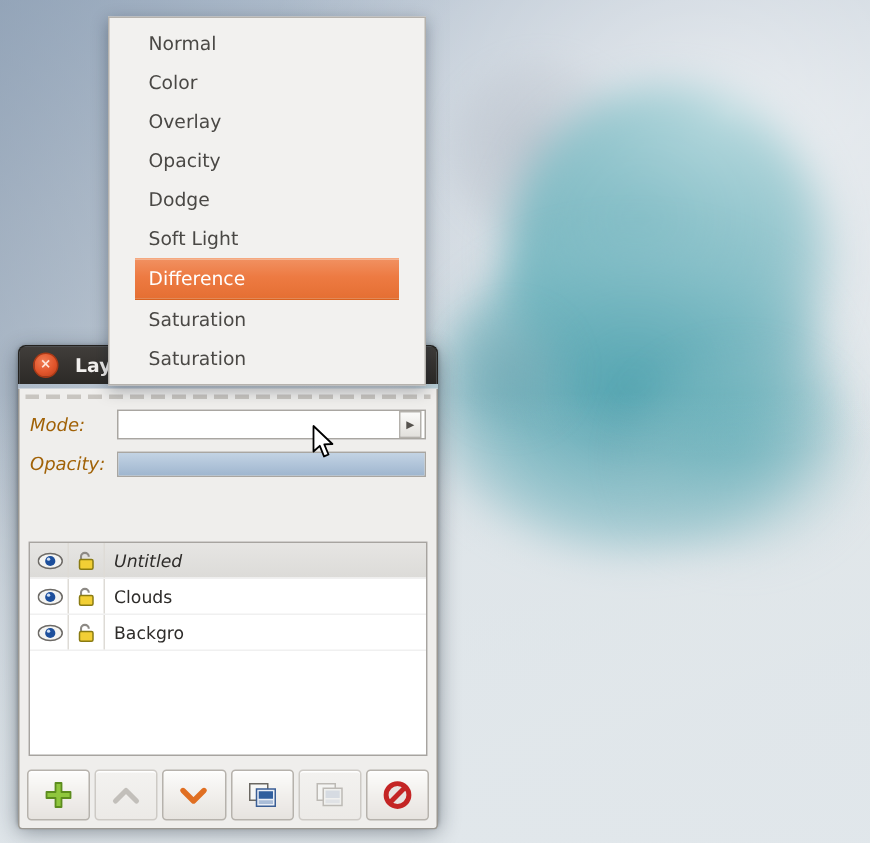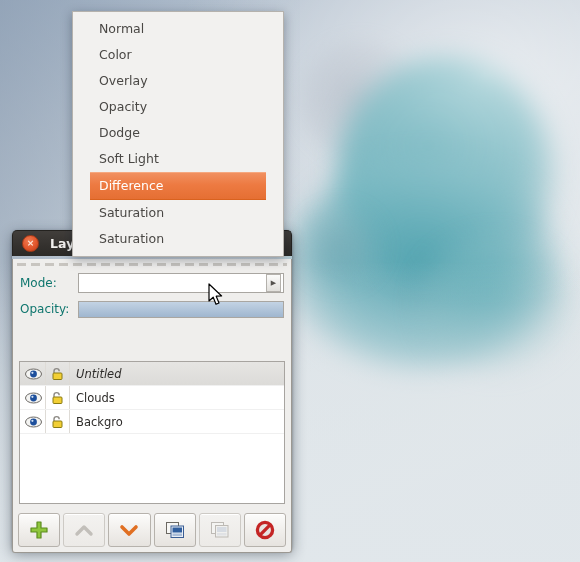--- a/index.html
+++ b/index.html
@@ -67,21 +67,21 @@
     background:#efeeec;border:1px solid #9b9892;border-top:none;
     height:calc(100% - 26px);box-sizing:border-box;
     border-radius:0 0 3px 3px;padding:0;position:relative;
   }
   .drag-handle{
     height:11px;margin:3px 4px 0 4px;
     background:repeating-linear-gradient(90deg,#c8c5c0 0px,#c8c5c0 9px,transparent 9px,transparent 14px);
     background-position:0 4px;background-size:auto 3px;background-repeat:repeat-x;
   }
   .row{display:flex;align-items:center;padding:0 7px;height:26px;}
-  .row-label{font-size:12px;color:#0f766e;width:58px;flex:0 0 auto;}
+  .row-label{font-size:12px;color:#a16207;width:58px;flex:0 0 auto;font-style:italic;}
   .combo{
     flex:1 1 auto;height:20px;border:1px solid #a9a6a1;background:#fff;
     display:flex;align-items:center;justify-content:flex-end;padding-right:2px;
     box-sizing:border-box;
   }
   .combo-arrow{
     width:13px;height:16px;display:flex;align-items:center;justify-content:center;
     background:linear-gradient(180deg,#fbfbfa,#e2e0dc);border:1px solid #b4b1ac;
     font-size:7px;color:#55524e;
   }

